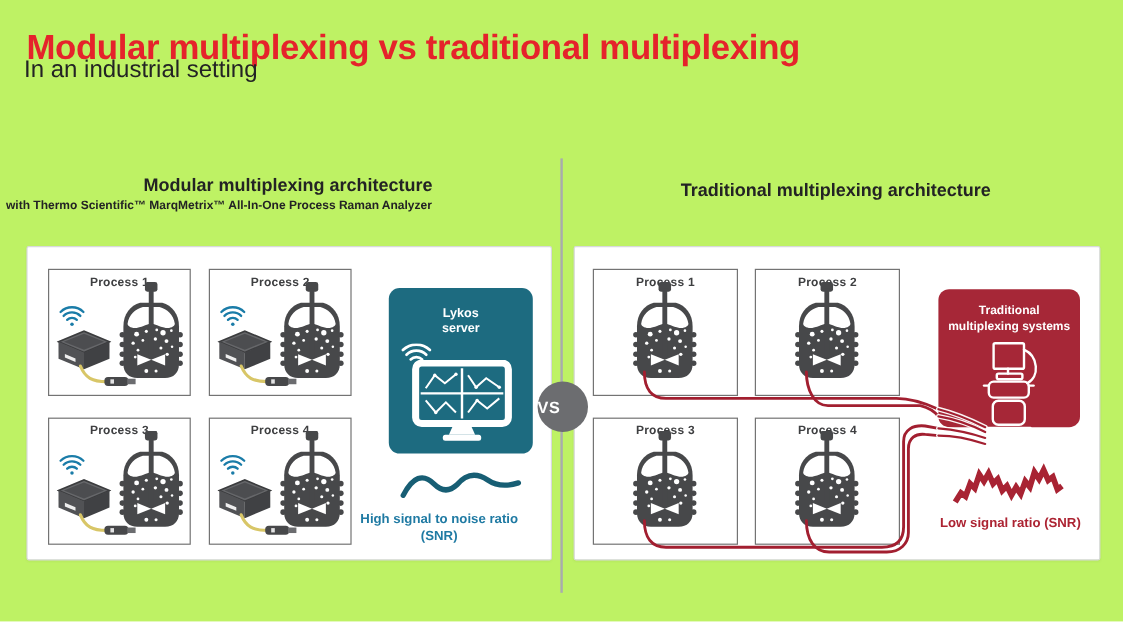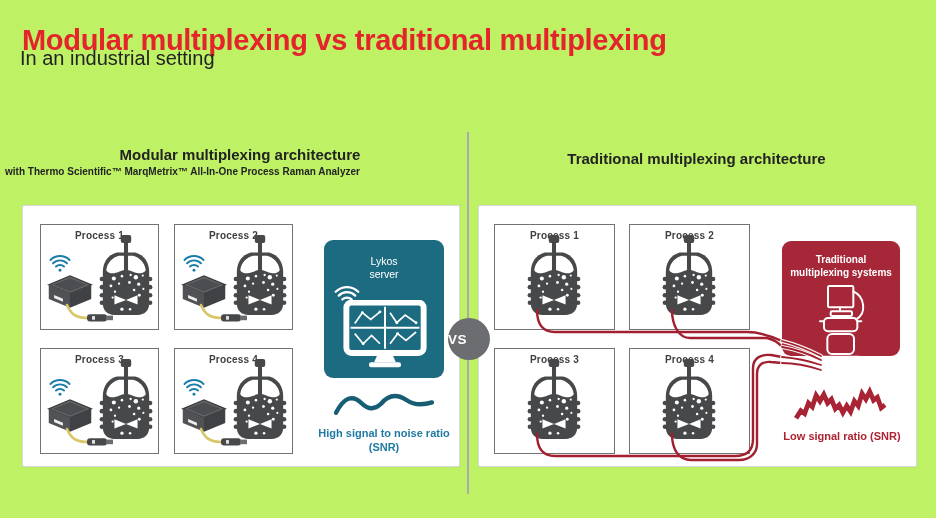--- a/index.html
+++ b/index.html
@@ -27,30 +27,30 @@
   .plabel{position:absolute;top:5px;left:0;width:100%;text-align:center;font-size:10px;font-weight:700;color:#3e3f41;letter-spacing:.2px;}
 
   .wifi{position:absolute;left:8px;top:30px;width:22px;height:18px;color:#1a7ca8;}
   .device{position:absolute;left:6px;top:48px;width:46px;height:36px;}
   .tank{position:absolute;width:58px;height:84px;color:#47484a;}
   .cl .tank{left:56px;top:10px;}
   .cr .tank{left:30px;top:10px;}
   .cablefiber{position:absolute;left:22px;top:76px;width:60px;height:22px;z-index:3;}
 
   .server{position:absolute;left:301px;top:34px;width:120px;height:138px;background:#1d6b80;border-radius:9px;}
-  .slabel{position:absolute;top:15px;left:0;width:100%;text-align:center;color:#fff;font-weight:400;font-size:10.5px;line-height:13px;}
+  .slabel{position:absolute;top:15px;left:0;width:100%;text-align:center;color:#fff;font-weight:700;font-size:10.5px;line-height:13px;}
   .server .wifi-w{position:absolute;left:10px;top:46px;width:26px;height:21px;color:#fff;}
   .server .monitor{position:absolute;left:19px;top:60px;width:84px;height:69px;}
 
   .sysbox{position:absolute;left:303px;top:35px;width:118px;height:115px;background:#a62737;border-radius:9px;}
   .syslabel{position:absolute;top:13px;left:0;width:100%;text-align:center;color:#fff;font-weight:700;font-size:10px;line-height:12.5px;}
   .sysbox .cart{position:absolute;left:30px;top:40px;width:60px;height:86px;}
 
   .wave-smooth{position:absolute;left:309px;top:180px;width:104px;height:36px;}
-  .cap-teal{position:absolute;left:291px;top:220px;width:140px;text-align:center;color:#1f7aa3;font-weight:700;font-size:11px;line-height:14px;}
+  .cap-teal{position:absolute;left:273px;top:220px;width:140px;text-align:center;color:#1f7aa3;font-weight:700;font-size:11px;line-height:14px;}
   .wave-jagged{position:absolute;left:314px;top:176px;width:96px;height:44px;}
   .cap-red{position:absolute;left:293px;top:224px;width:140px;text-align:center;color:#ac2332;font-weight:700;font-size:11px;}
 
   .cables{position:absolute;left:0;top:0;width:437px;height:260px;pointer-events:none;z-index:2;}
   .defs{position:absolute;width:0;height:0;overflow:hidden;}
 </style>
 </head>
 <body>
 
 <svg class="defs" aria-hidden="true">

